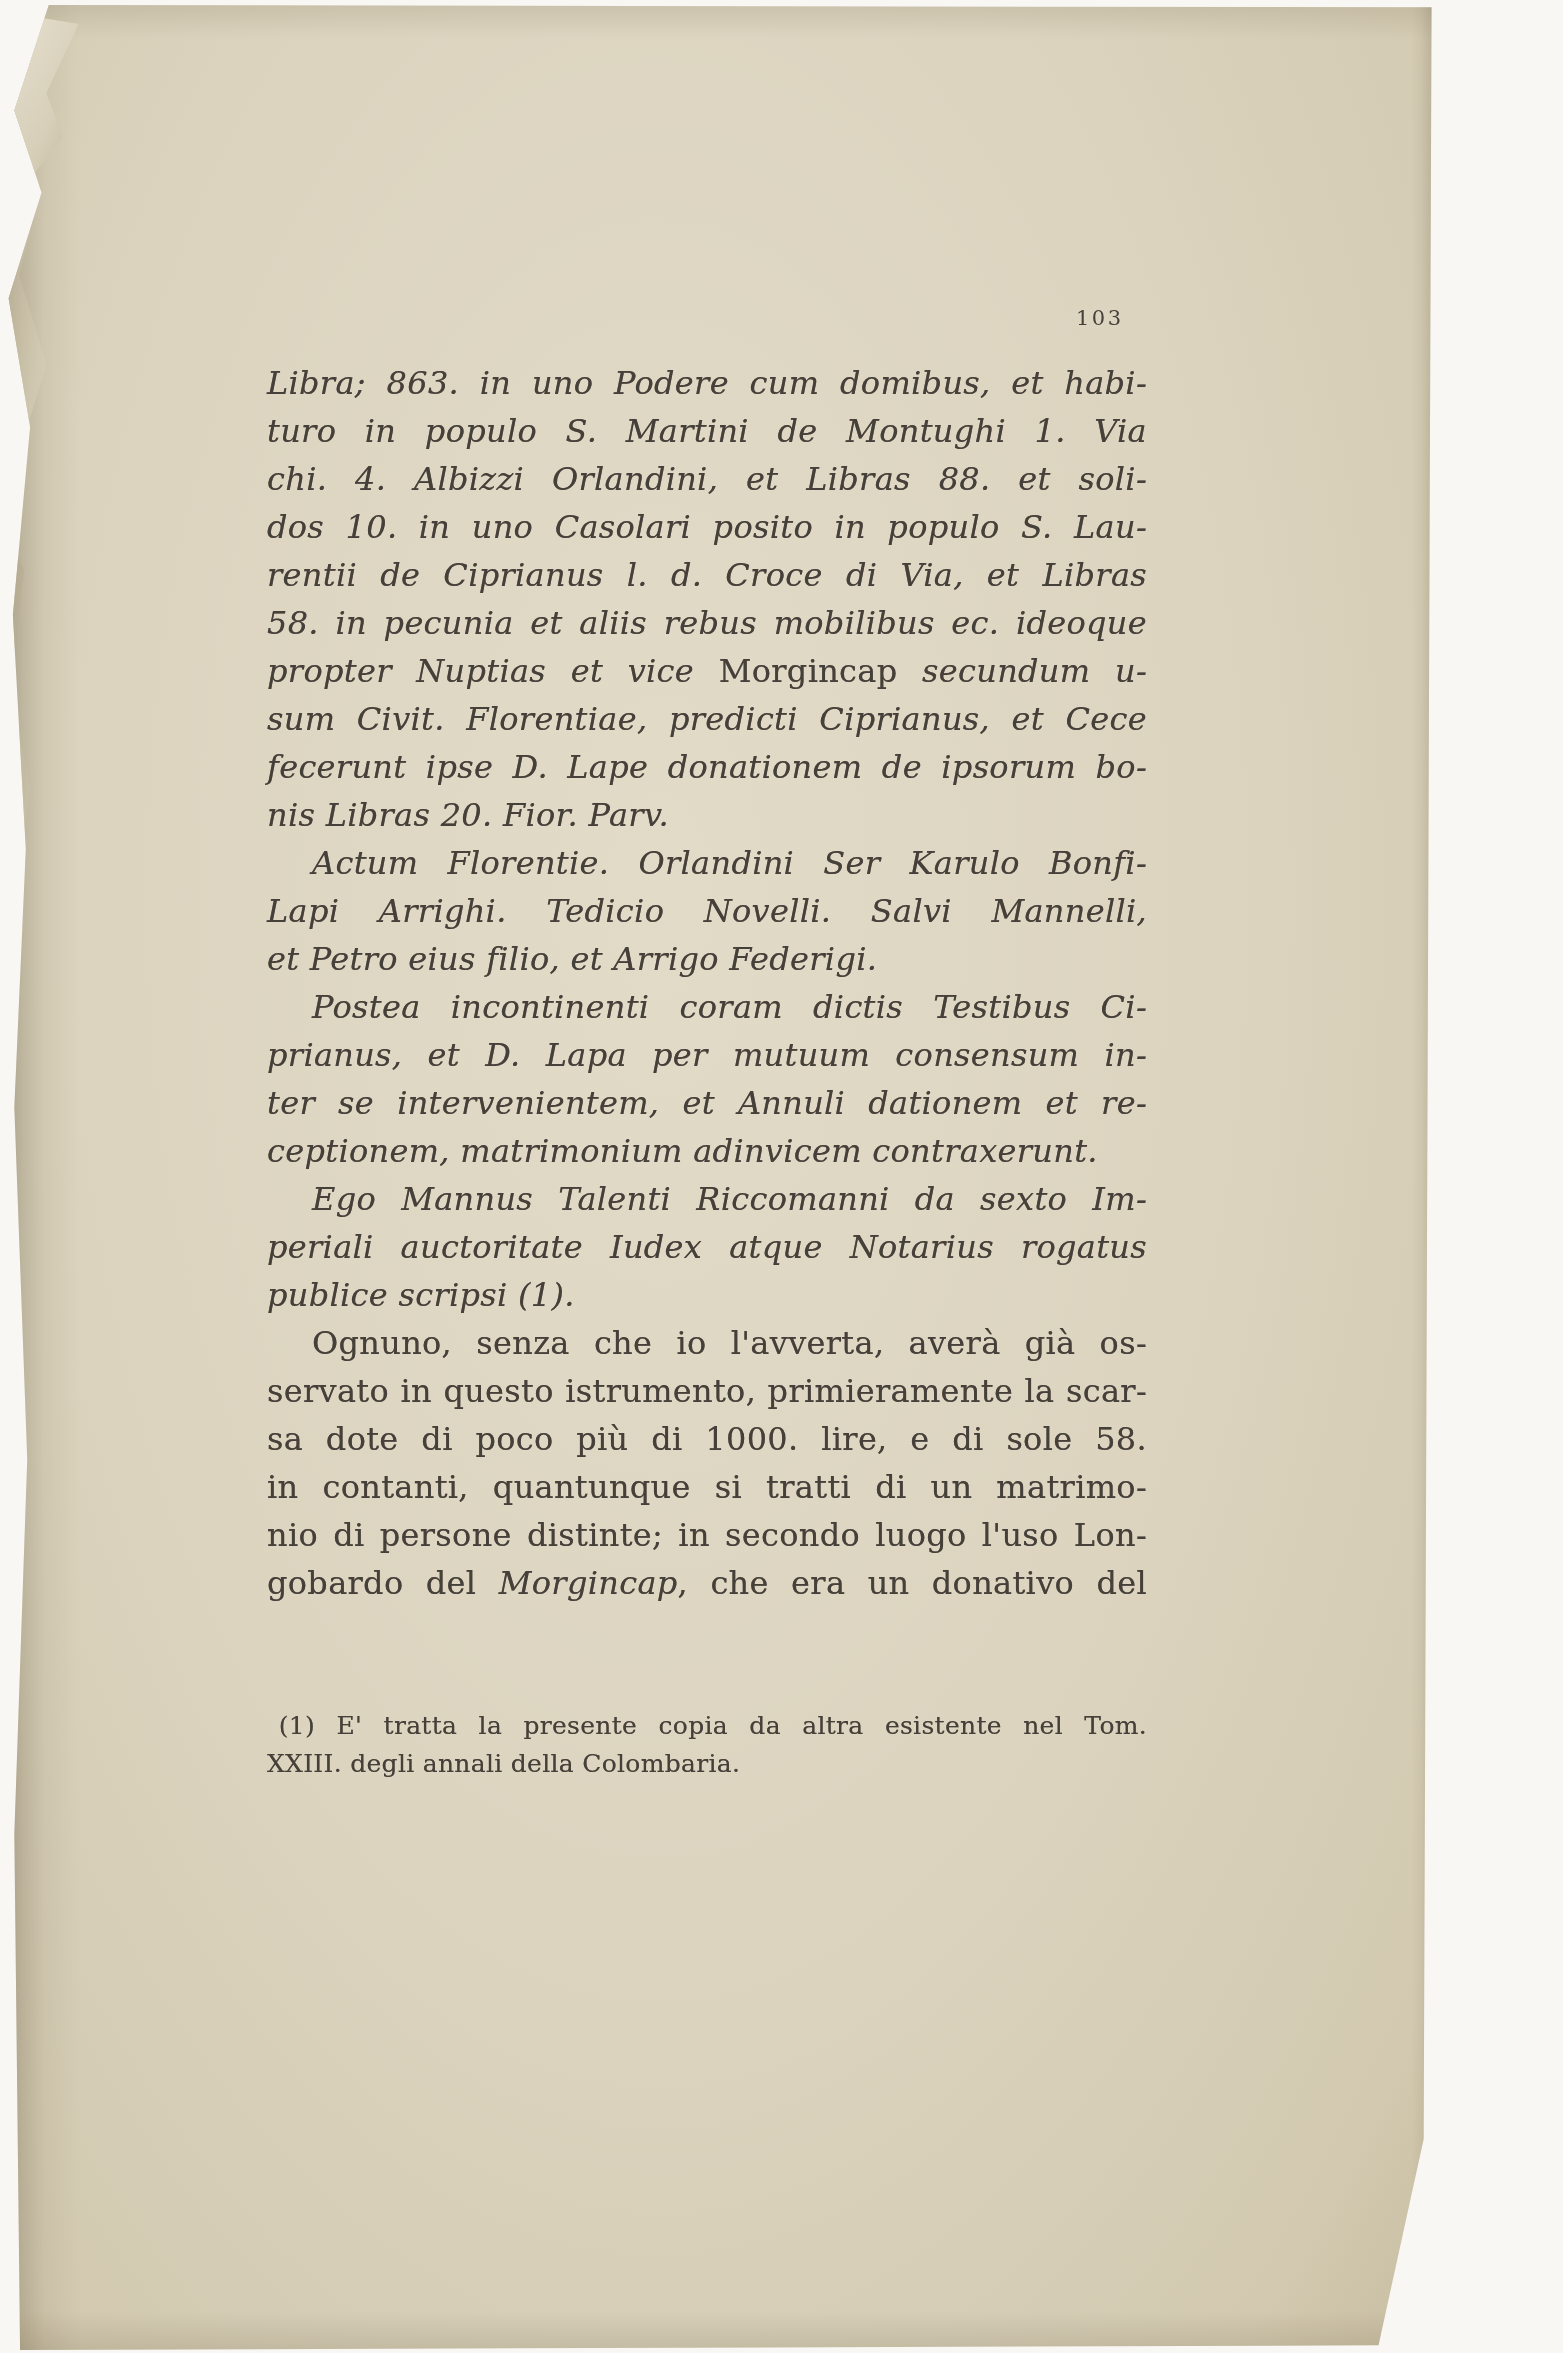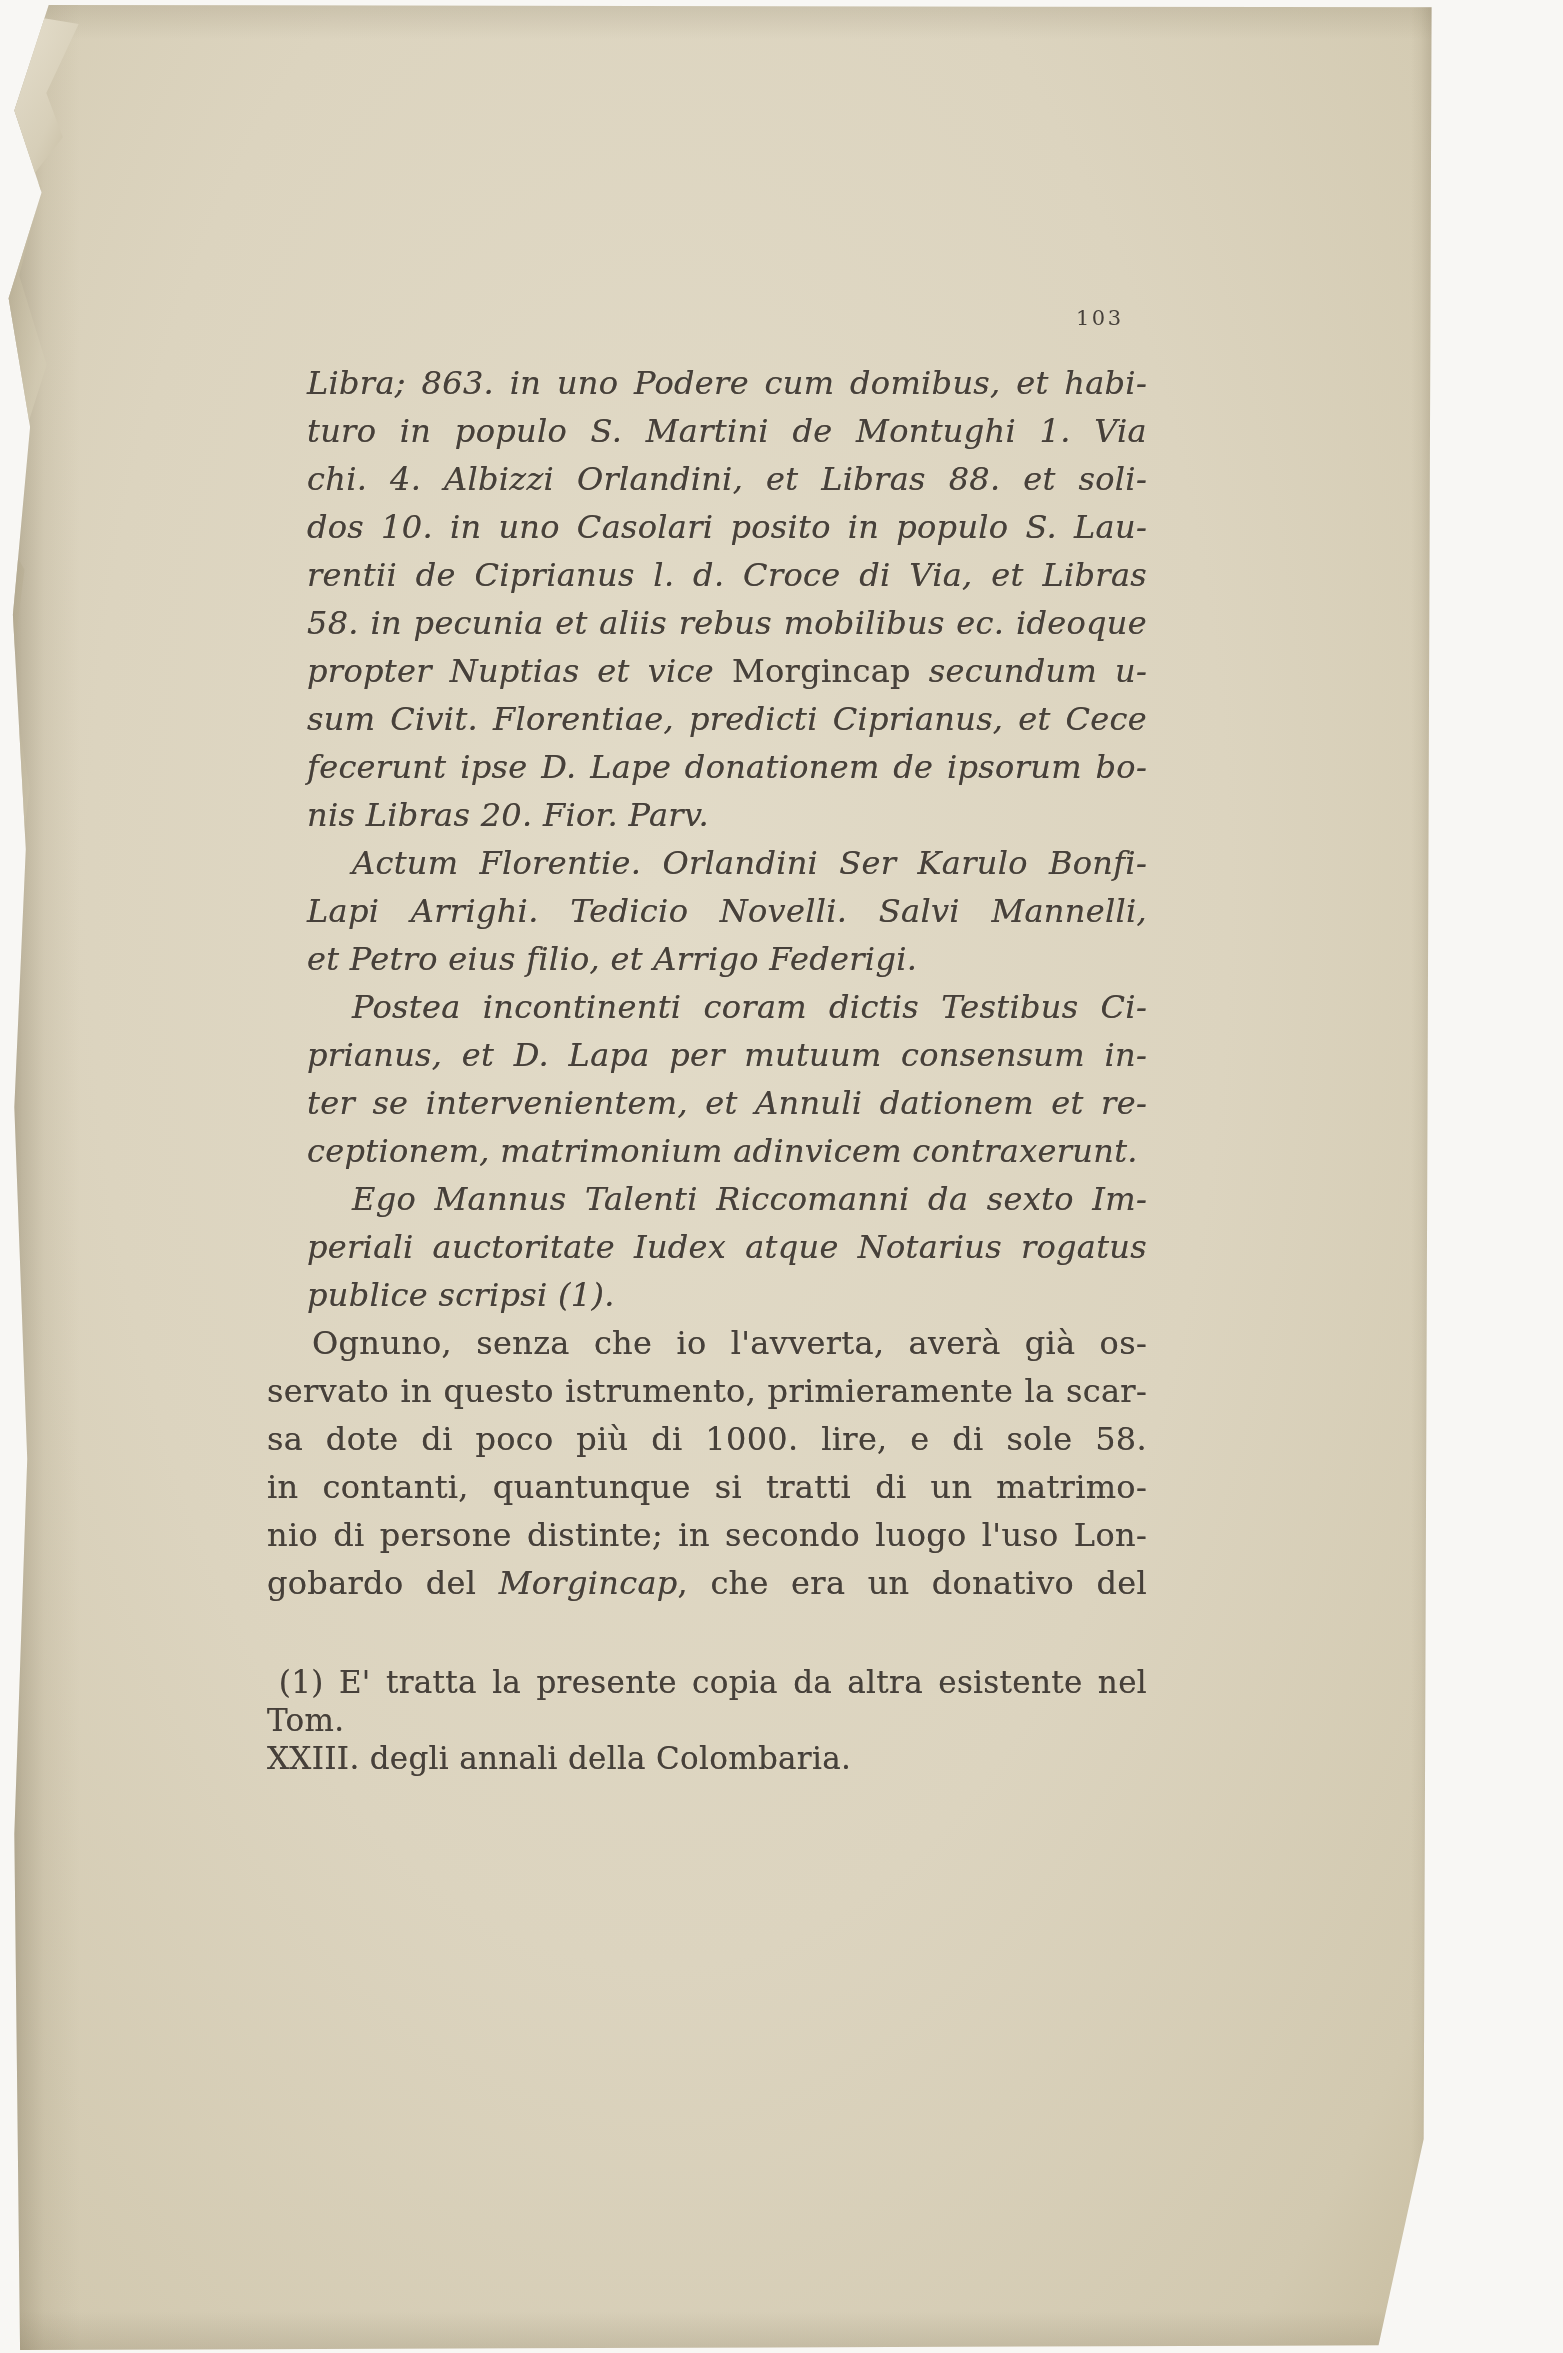--- a/index.html
+++ b/index.html
@@ -93,35 +93,35 @@
     margin-bottom:23.5px;
     font-variant-numeric:oldstyle-nums;
   }
   .text-block{ width:880px; }
   .para{
     font-size:32px;
     line-height:48px;
     letter-spacing:0.3px;
     text-shadow:0 0 0.6px rgba(60,50,40,.55);
   }
-  .para.italic{ font-style:italic;margin-left:40px; }
+  .para.italic{ font-style:italic; }
   .para.roman { font-style:normal; }
   .para.italic .em{ font-style:normal; }
   .para.roman  .em{ font-style:italic; }
   .line{
     text-align:justify;
     text-align-last:justify;
   }
   .line.last{ text-align-last:left; }
   .line.indent{ text-indent:45px; }
 
   .footnote{
     width:880px;
-    margin-top:56px;
-    font-size:31px;
+    margin-top:100px;
+    font-size:25px;
     line-height:38px;
     letter-spacing:0.3px;
     text-shadow:0 0 0.5px rgba(60,50,40,.5);
   }
   .footnote .line.indent{ text-indent:11.8px; }
 </style>
 </head>
 <body>
 
 <div class="paper">

